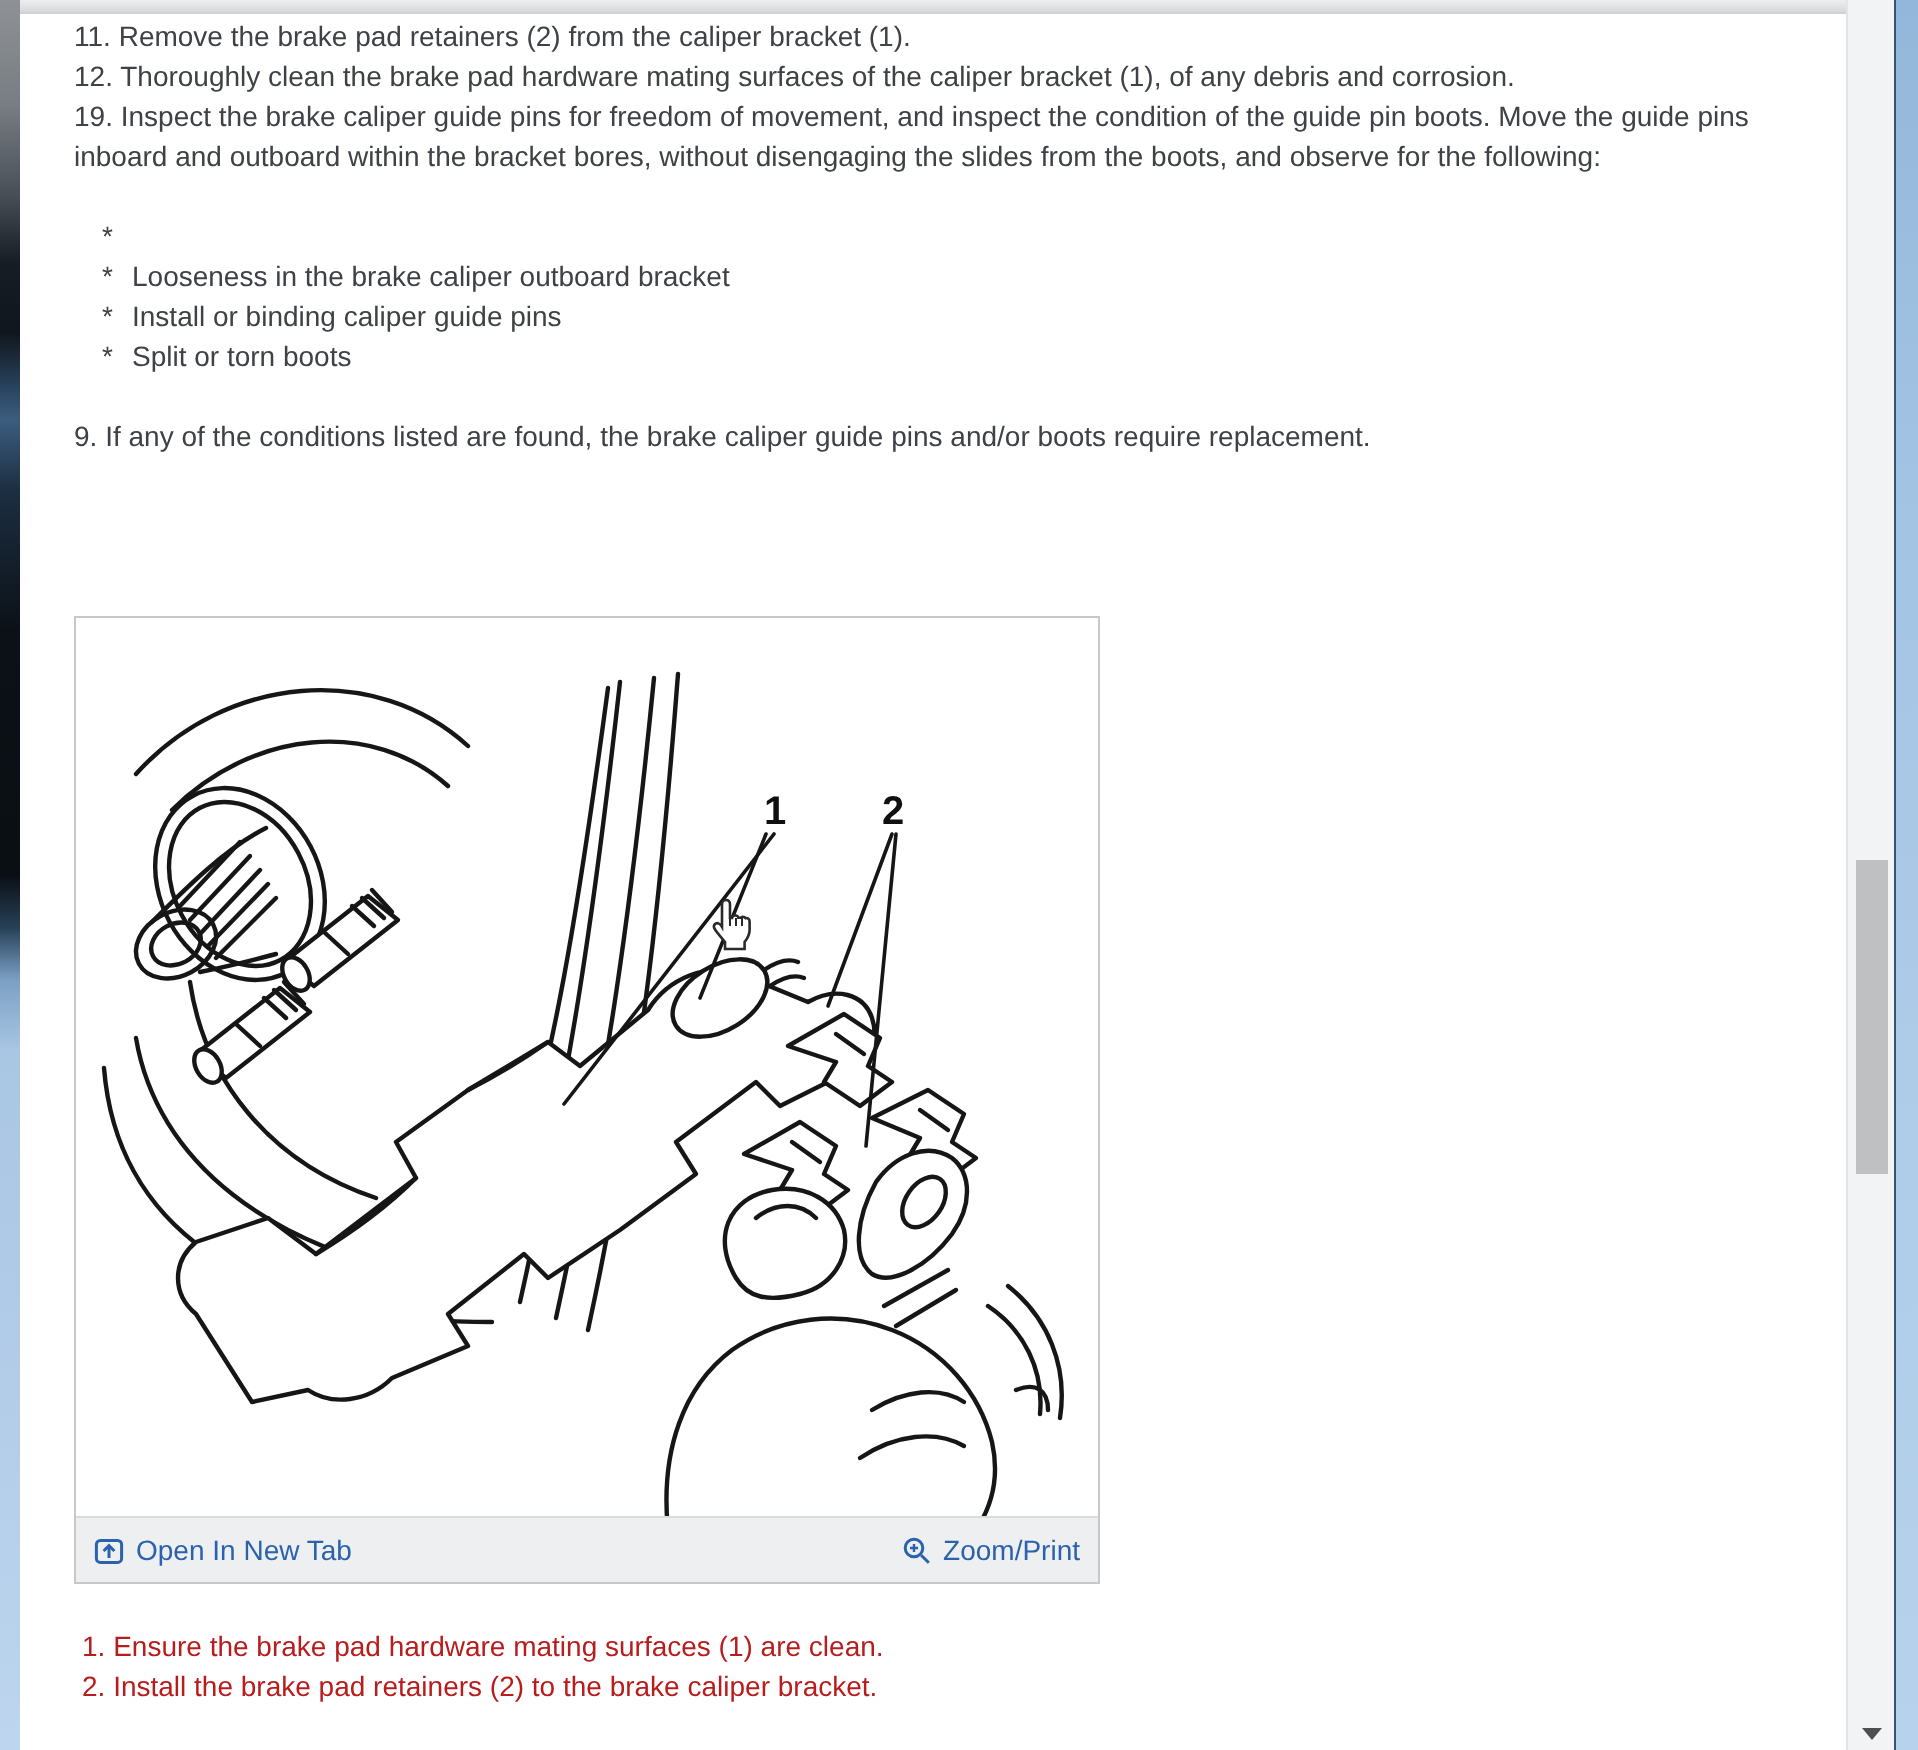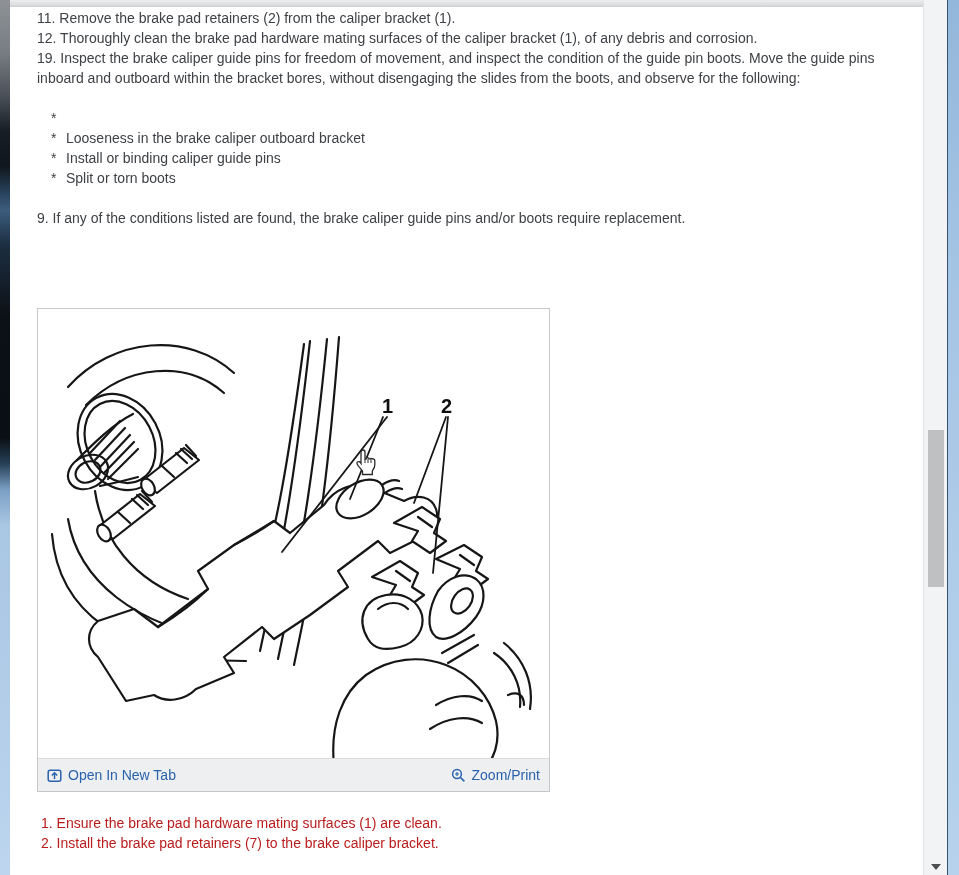--- a/index.html
+++ b/index.html
@@ -217,21 +217,21 @@
         <path d="M9.6,9.6 L13.4,13.4"></path>
         <path d="M6,4 L6,8 M4,6 L8,6" stroke-width="1.2"></path>
       </svg>
       <span>Zoom/Print</span>
     </a>
   </div>
 </div>
 
 <div class="bottom-steps">
   <p class="step"><span>1.</span> <span>Ensure the brake pad hardware mating surfaces (1) are clean.</span></p>
-  <p class="step"><span>2.</span> <span>Install the brake pad retainers (7) to the brake caliper bracket.</span></p>
+  <p class="step"><span>2.</span> <span>Install the brake pad retainers (2) to the brake caliper bracket.</span></p>
 </div>
 
 <div class="scrollbar">
   <div class="scroll-thumb"></div>
   <div class="scroll-down">
     <div class="tri"></div>
   </div>
 </div>
 
 <div class="right-strip"></div>

